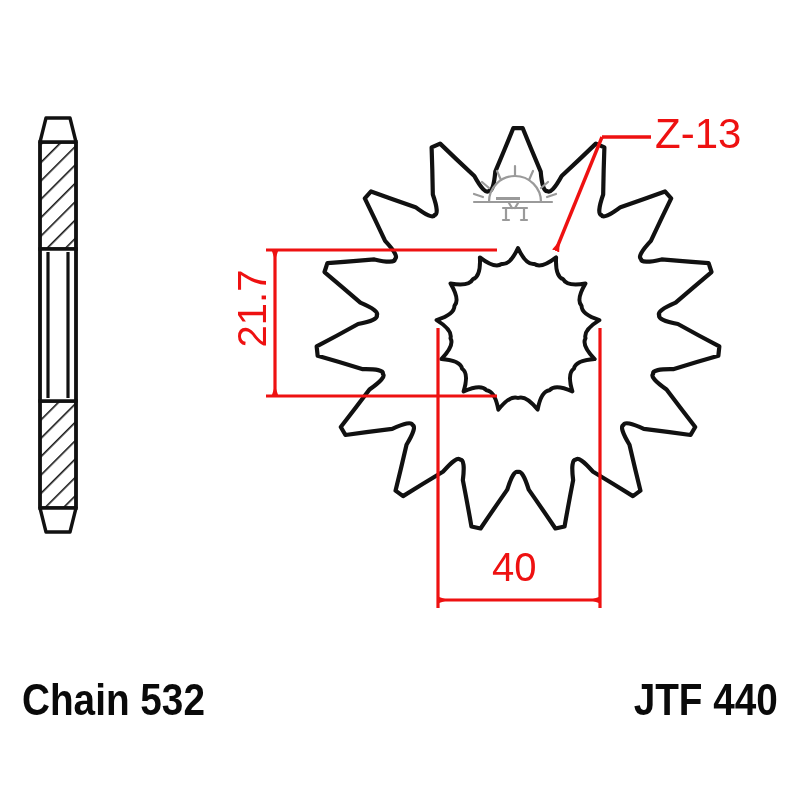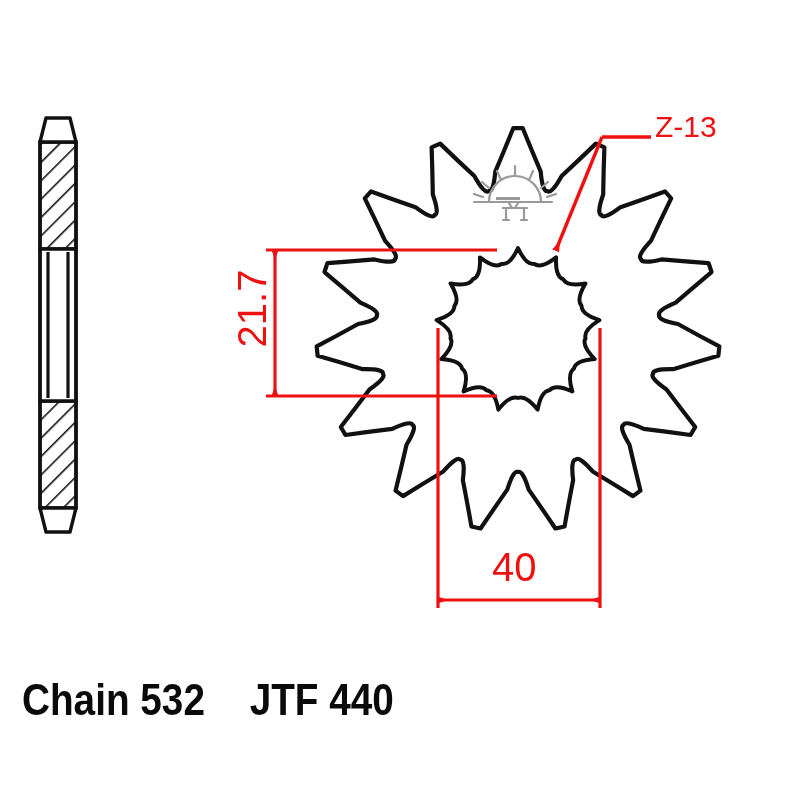--- a/index.html
+++ b/index.html
@@ -29,21 +29,21 @@
     display: block;
   }
   .caption-row {
     position: absolute;
     left: 0;
     top: 655px;
     width: 800px;
     height: 90px;
     display: flex;
     align-items: center;
-    justify-content: flex-start;
+    justify-content: space-between;
     padding: 0 22px;
     box-sizing: border-box;
     pointer-events: none;
   }
   .caption-text {
     font-family: "Liberation Sans Narrow", "Liberation Sans", sans-serif;
     font-size: 44px;
     font-weight: bold;
     color: #0a0a0a;
     letter-spacing: 0px;
@@ -69,21 +69,21 @@
     transform: rotate(-90deg);
     transform-origin: center center;
   }
   #dim-horizontal-label {
     left: 492px;
     top: 545px;
   }
   #teeth-count-label {
     left: 655px;
     top: 110px;
-    font-size: 30px;
+    font-size: 42px;
   }
 </style>
 </head>
 <body>
 
 <div id="stage">
 
   <svg id="drawing" viewBox="0 0 800 800" xmlns="http://www.w3.org/2000/svg">
 
     <defs>

